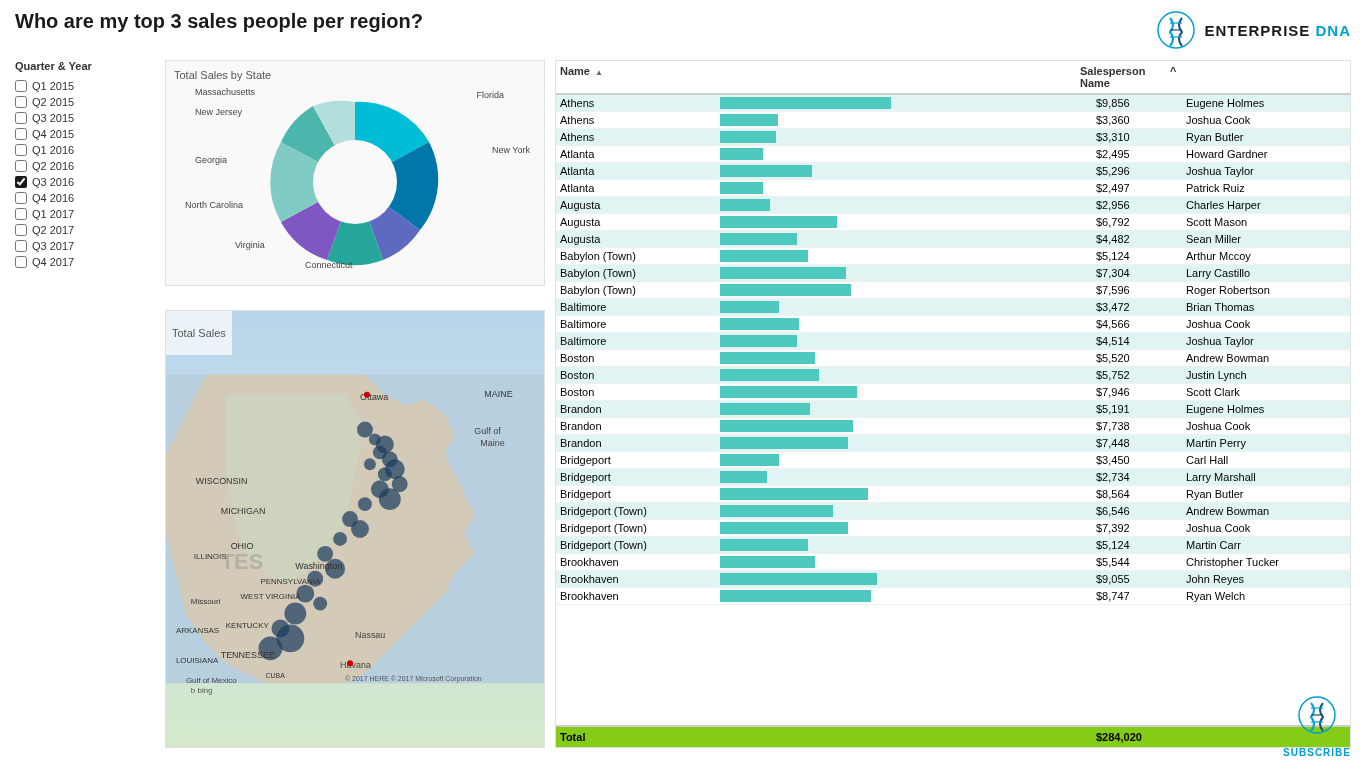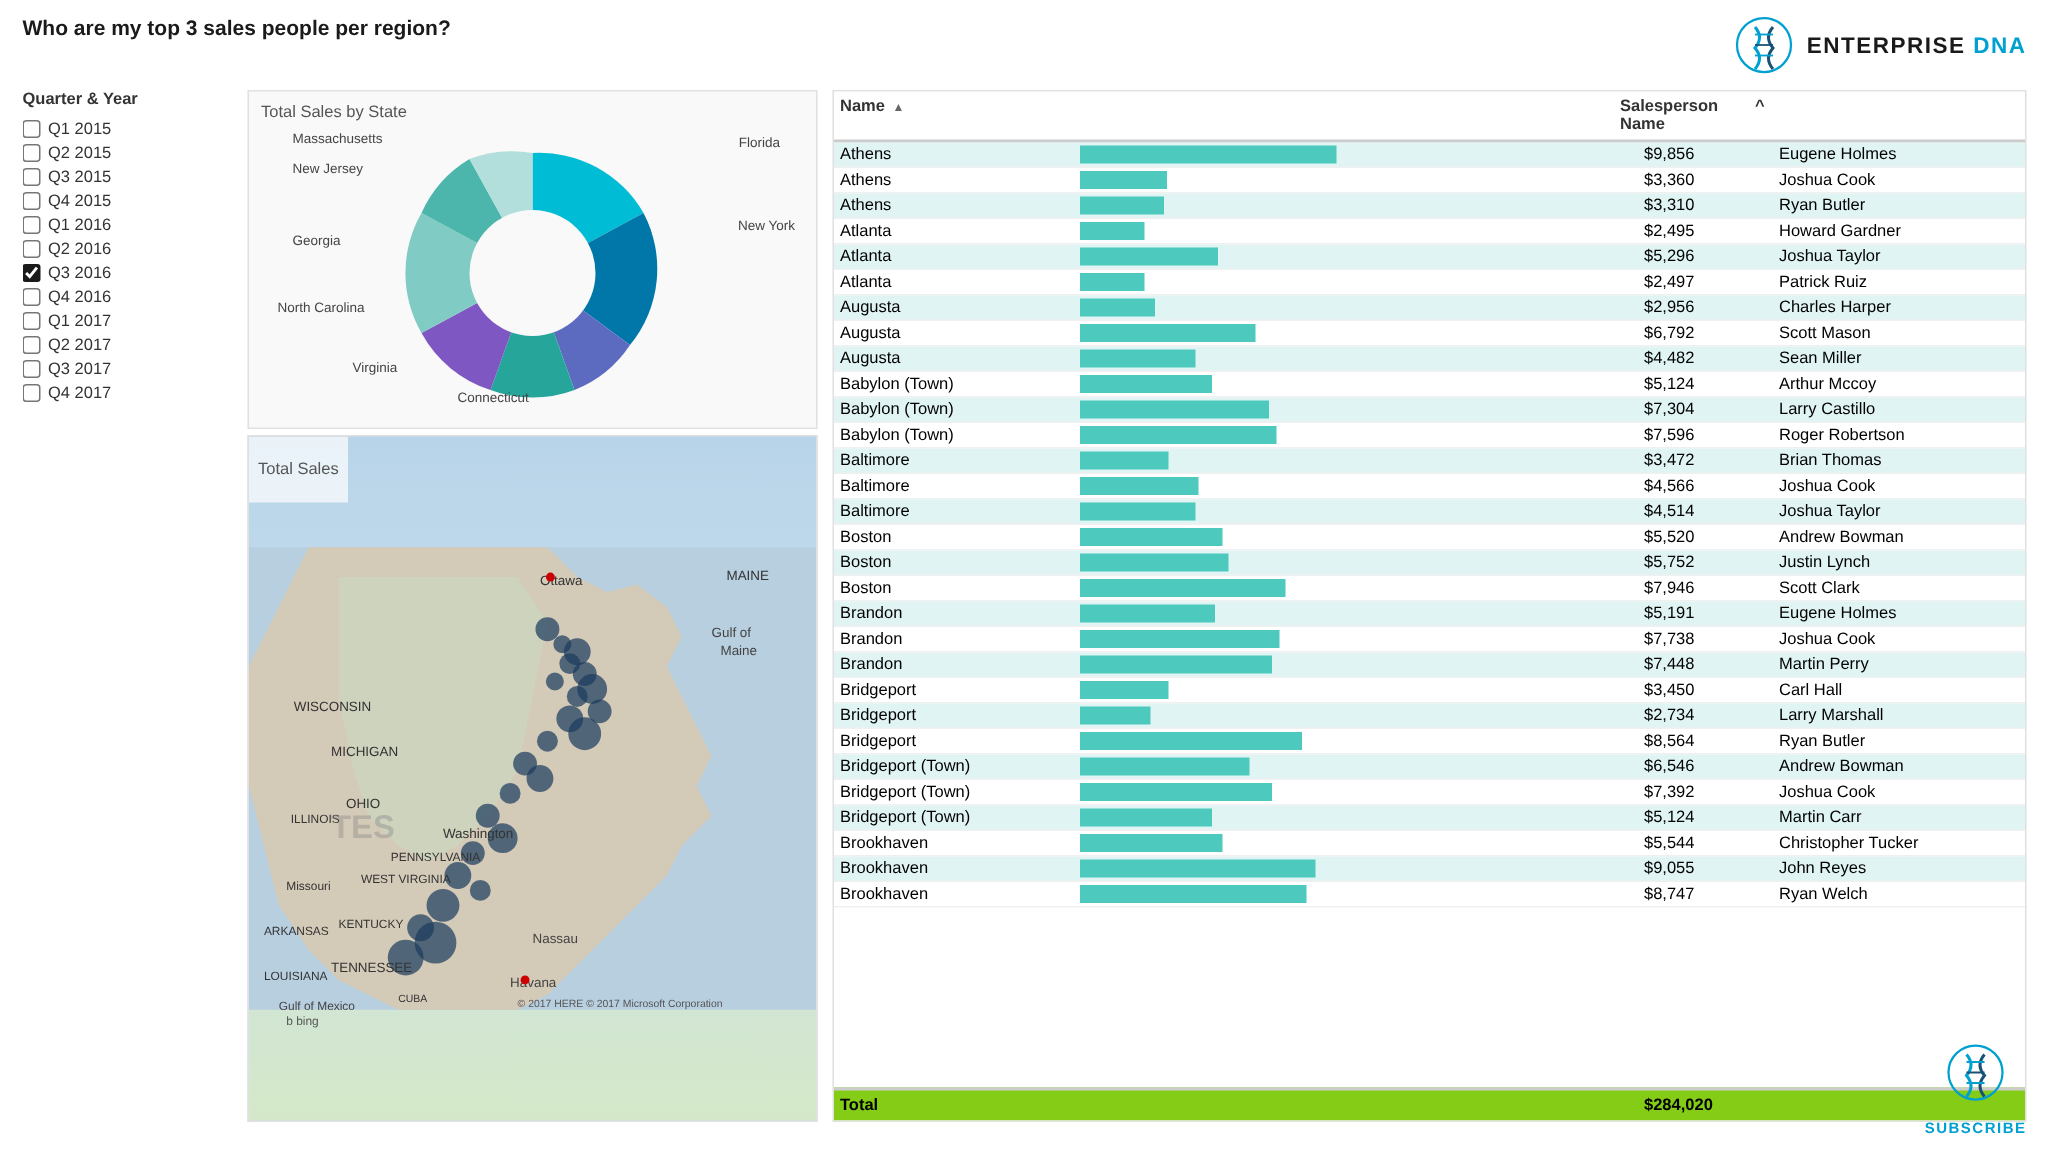--- a/index.html
+++ b/index.html
@@ -17,21 +17,21 @@
       padding: 10px 15px;
       position: relative;
     }
     .header {
       display: flex;
       justify-content: space-between;
       align-items: flex-start;
       margin-bottom: 10px;
     }
     .page-title {
-      font-size: 14px;
+      font-size: 20px;
       font-weight: 700;
       color: #1a1a1a;
     }
     .logo-area {
       display: flex;
       align-items: center;
       gap: 8px;
     }
     .logo-icon {
       width: 40px;
@@ -72,21 +72,21 @@
     }
     .filter-item.checked-item input[type=checkbox] {
       accent-color: #1a1a1a;
     }
     
     .middle-panel {
       width: 380px;
       flex-shrink: 0;
       display: flex;
       flex-direction: column;
-      gap: 4px;
+      gap: 24px;
     }
     .chart-box {
       border: 1px solid #e0e0e0;
       background: #f9f9f9;
       padding: 8px;
     }
     .chart-title {
       font-size: 11px;
       color: #555;
       margin-bottom: 6px;
@@ -303,21 +303,21 @@
 
               <circle cx="90" cy="90" r="42" fill="#f9f9f9"></circle>
             </svg>
 
             <span style="position:absolute;top:2px;left:10px;font-size:9px;color:#444;">Massachusetts</span>
             <span style="position:absolute;top:22px;left:10px;font-size:9px;color:#444;">New Jersey</span>
             <span style="position:absolute;top:70px;left:10px;font-size:9px;color:#444;">Georgia</span>
             <span style="position:absolute;top:115px;left:0px;font-size:9px;color:#444;">North Carolina</span>
             <span style="position:absolute;top:155px;left:50px;font-size:9px;color:#444;">Virginia</span>
             <span style="position:absolute;top:175px;left:120px;font-size:9px;color:#444;">Connecticut</span>
-            <span style="position:absolute;top:5px;right:5px;font-size:9px;color:#444;">Florida</span>
+            <span style="position:absolute;top:5px;right:21px;font-size:9px;color:#444;">Florida</span>
             <span style="position:absolute;top:60px;right:-5px;font-size:9px;color:#444;">New York</span>
           </div>
         </div>
       </div>
 
       <div class="map-box">
         <div class="map-title">Total Sales</div>
         
         <svg width="100%" height="100%" viewBox="0 0 380 310" style="background: linear-gradient(180deg, #b8d4e8 0%, #c9dff0 40%, #d4e8c8 100%);">
 

